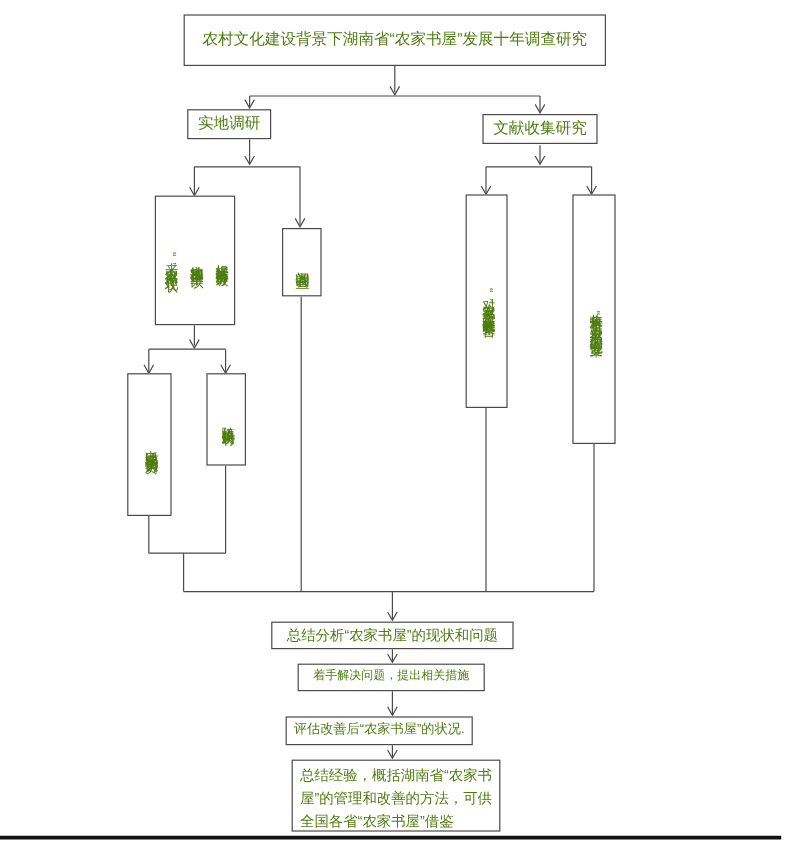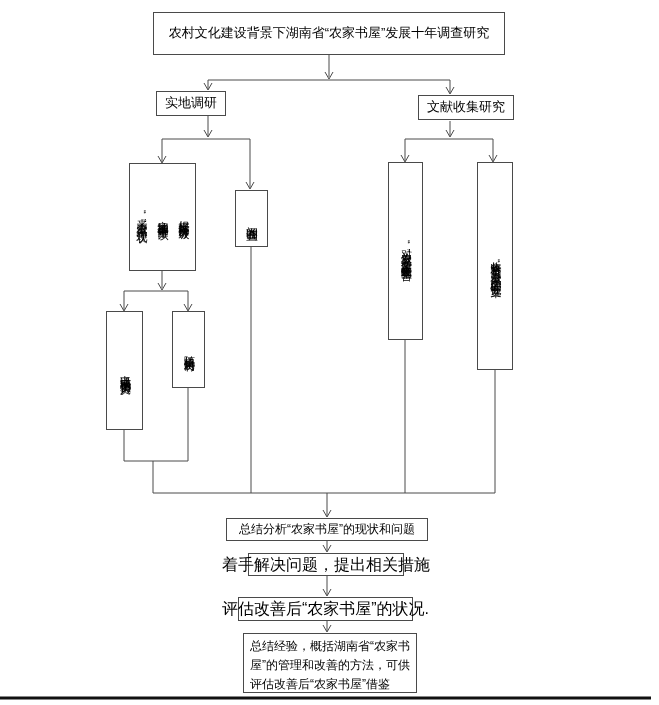--- a/index.html
+++ b/index.html
@@ -18,21 +18,21 @@
   #wires {
     position: absolute;
     left: 0; top: 0;
     width: 659px; height: 705px;
   }
   .box {
     position: absolute;
     box-sizing: border-box;
     border: 1px solid #4a4a4a;
     background: #ffffff;
-    color: #000000;
+    color: #4d7c0f;
     display: flex;
     align-items: center;
     justify-content: center;
     text-align: center;
     white-space: nowrap;
     line-height: 1.25;
   }
   .vtext {
     writing-mode: vertical-rl;
     text-orientation: mixed;
@@ -110,39 +110,39 @@
       <path d="M323 625 L327 632 L331 625"></path>
 
       <line x1="0" y1="698" x2="651" y2="698" stroke="#111111" stroke-width="3"></line>
     </g>
   </svg>
 
   <div class="box" style="left:153px; top:12px; width:352px; height:43px; font-size:13px;">农村文化建设背景下湖南省“农家书屋”发展十年调查研究</div>
 
   <div class="box" style="left:156px; top:91px; width:70px; height:25px; font-size:13px;">实地调研</div>
 
-  <div class="box" style="left:402px; top:95px; width:96px; height:25px; font-size:13px;margin-left:16px;">文献收集研究</div>
+  <div class="box" style="left:402px; top:95px; width:96px; height:25px; font-size:13px;">文献收集研究</div>
 
   <div class="box vtext vwrap" style="left:129px; top:163px; width:67px; height:108px; font-size:11px; line-height:21px;">根据经济条件分等级
 实地抽样调查十年以
 来“农家书屋”现状</div>
 
   <div class="box vtext" style="left:235px; top:190px; width:33px; height:57px; font-size:12px;">问卷调查</div>
 
   <div class="box vtext" style="left:106px; top:311px; width:37px; height:119px; font-size:11px;">电话或实地采访负责人</div>
 
   <div class="box vtext" style="left:172px; top:311px; width:33px; height:77px; font-size:11px;">随机采访村民</div>
 
   <div class="box vtext" style="left:388px; top:162px; width:35px; height:178px; font-size:11px;">对“农家书屋”政策文件的收集整合</div>
 
   <div class="box vtext" style="left:477px; top:162px; width:36px; height:208px; font-size:11px;">收集分析有关“农家书屋”的研究性文章</div>
 
   <div class="box" style="left:226px; top:518px; width:202px; height:23px; font-size:12px;">总结分析“农家书屋”的现状和问题</div>
 
-  <div class="box" style="left:248px; top:553px; width:156px; height:23px; font-size:16px;">着手解决问题，提出相关措施</div>
+  <div class="box" style="left:248px; top:553px; width:156px; height:23px; font-size:10px;">着手解决问题，提出相关措施</div>
 
-  <div class="box" style="left:238px; top:597px; width:175px; height:24px; font-size:16px;">评估改善后“农家书屋”的状况.</div>
+  <div class="box" style="left:238px; top:597px; width:156px; height:24px; font-size:11px;">评估改善后“农家书屋”的状况.</div>
 
   <div class="box leftalign" style="left:243px; top:633px; width:174px; height:60px; font-size:12px; line-height:19px;">总结经验，概括湖南省“农家书
 屋”的管理和改善的方法，可供
-评估改善后“农家书屋”借鉴</div>
+全国各省“农家书屋”借鉴</div>
 
 </div>
 
 </body></html>

